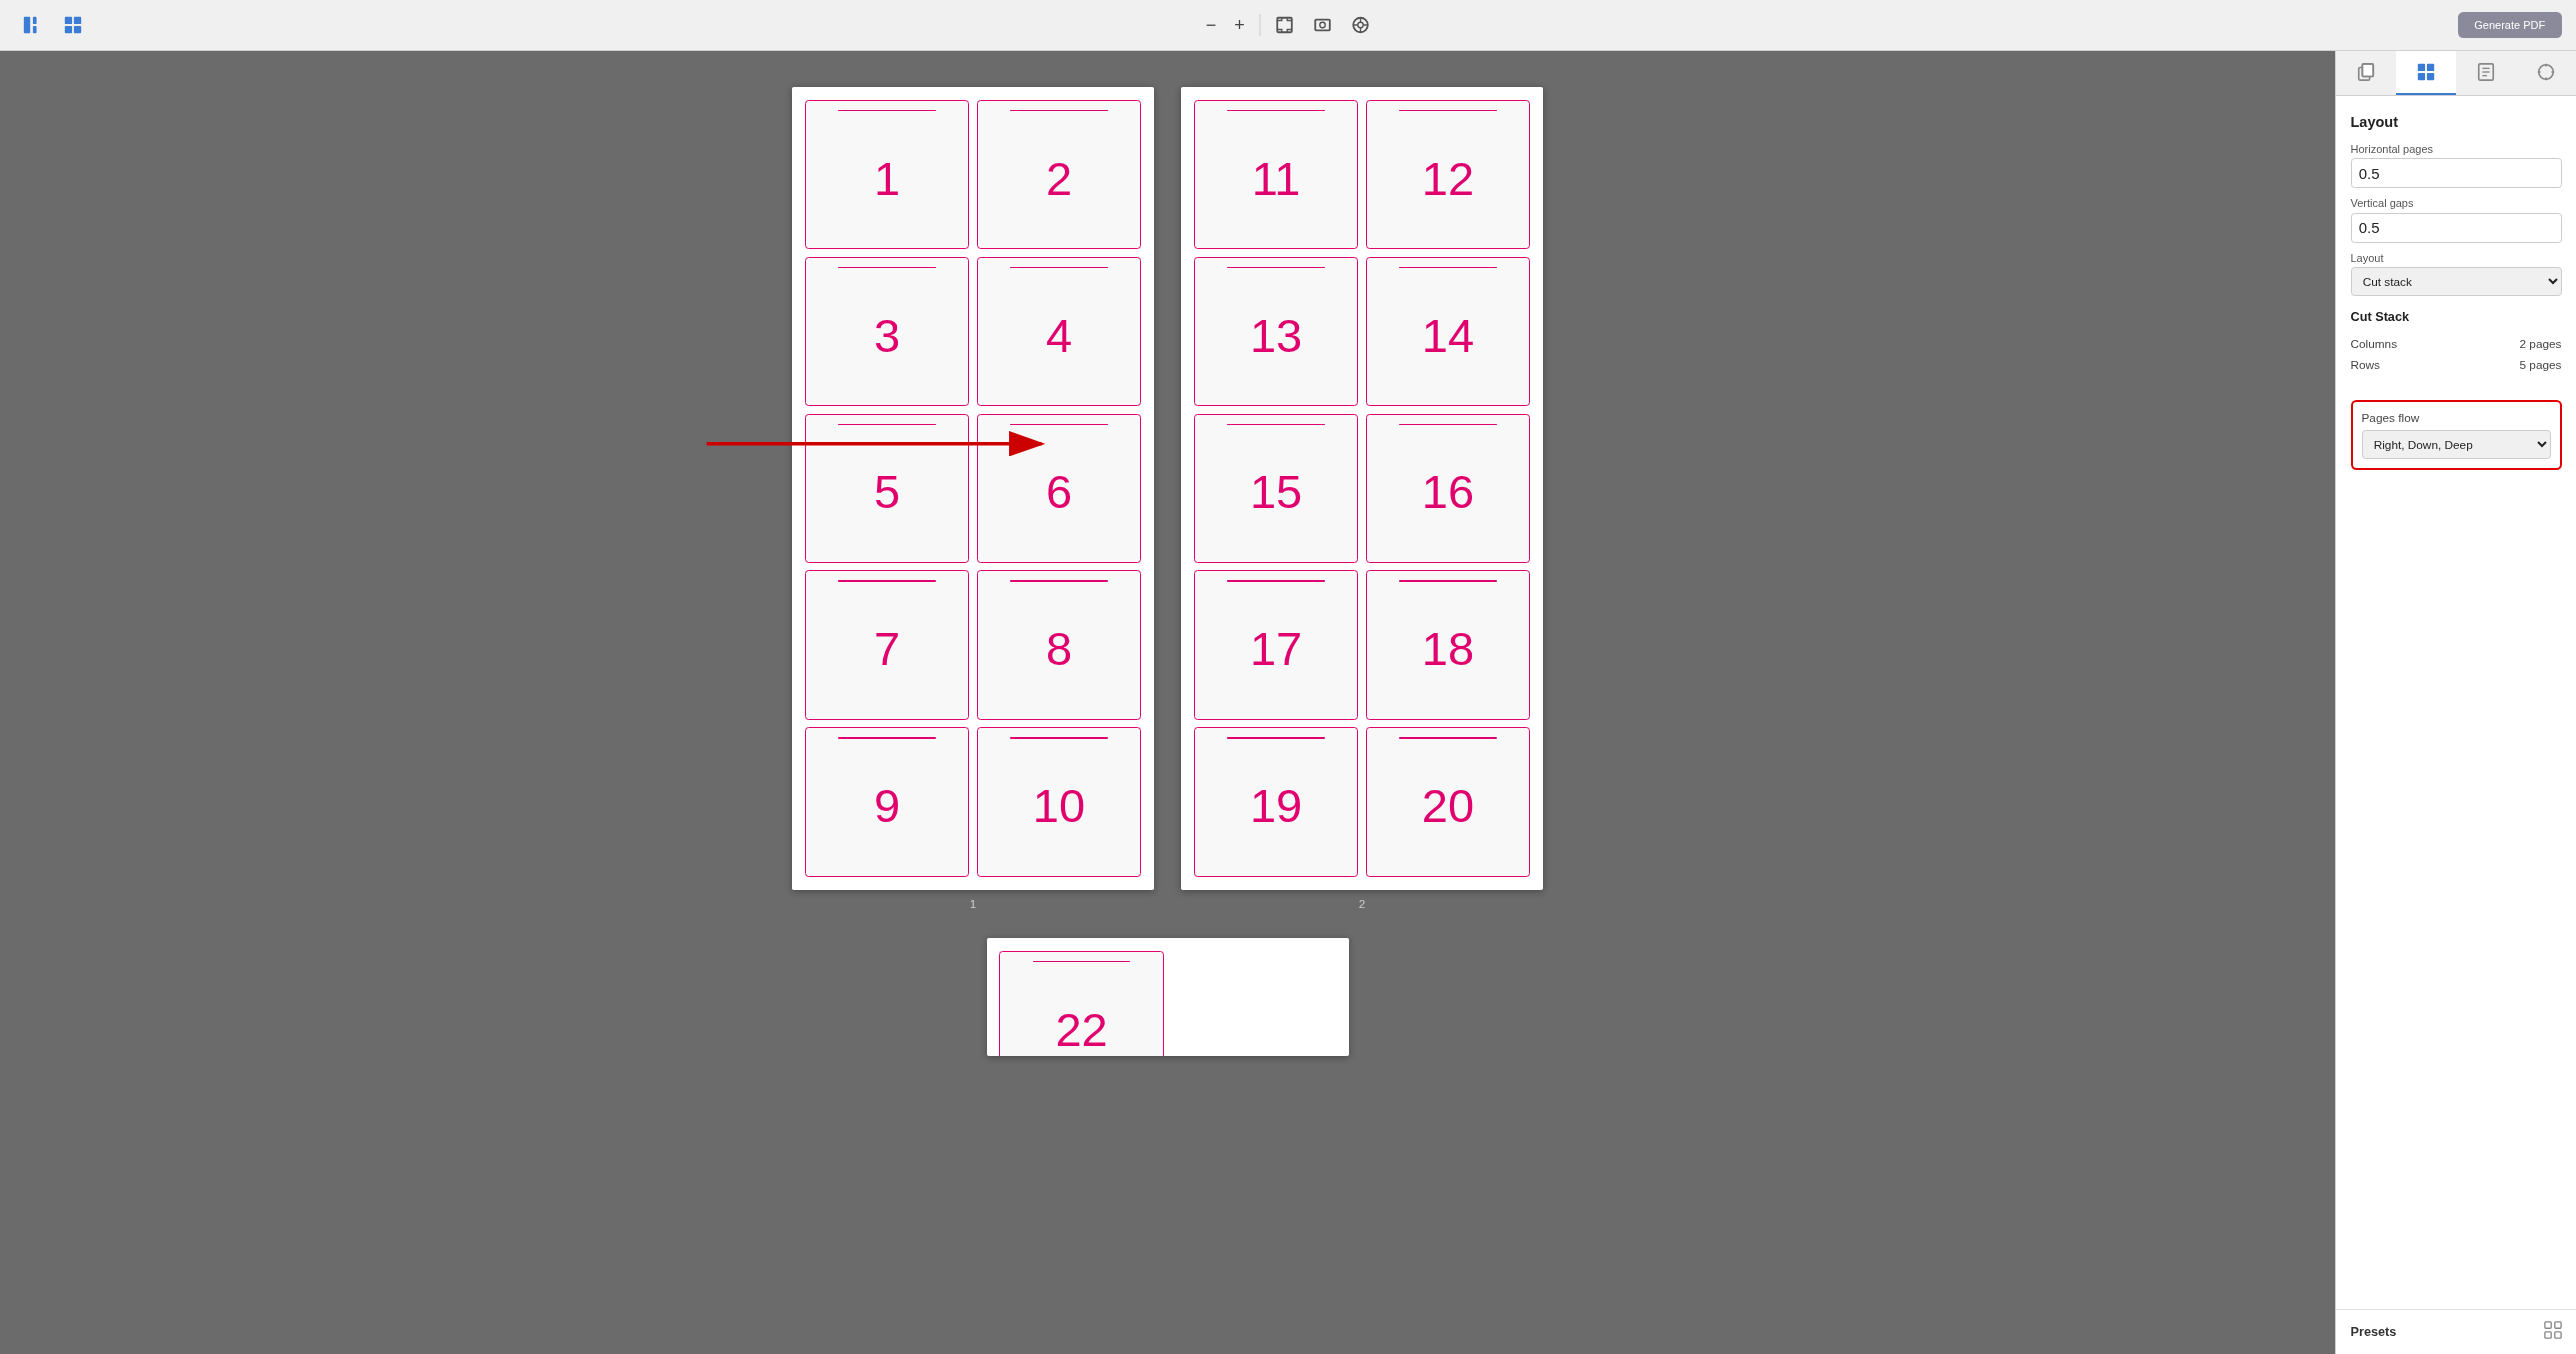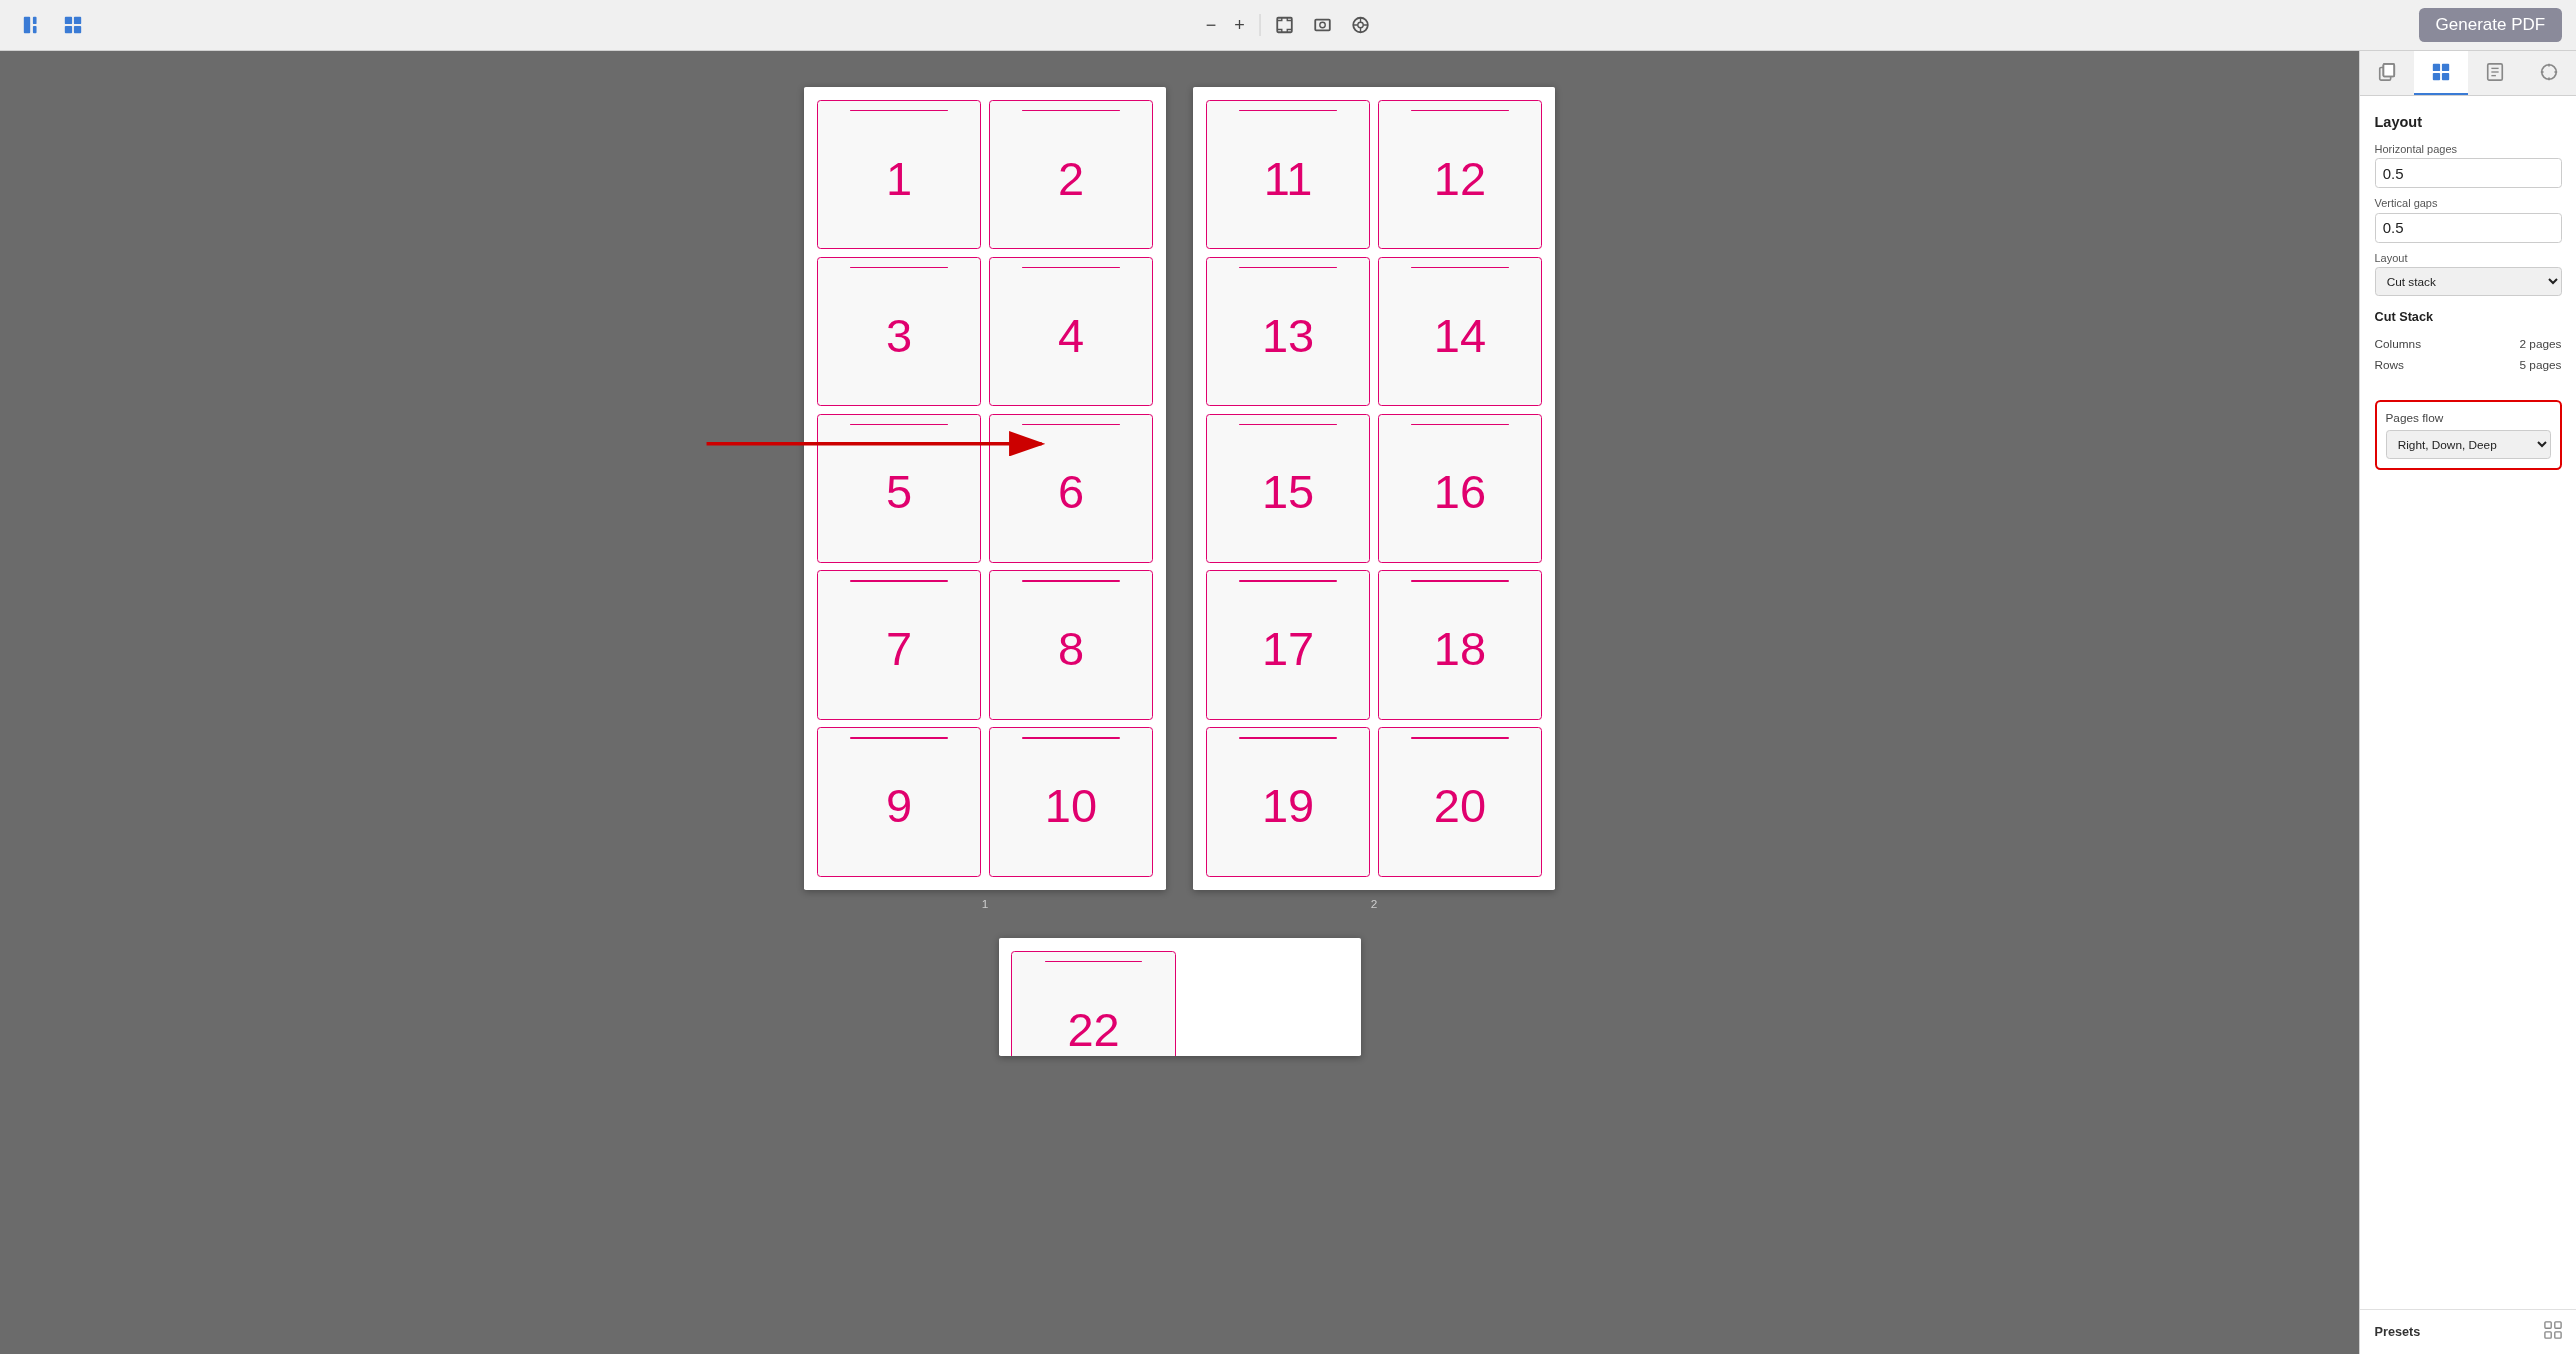--- a/index.html
+++ b/index.html
@@ -18,21 +18,21 @@
       z-index: 10;
     }
     .toolbar-left { display: flex; gap: 7.2px; align-items: center; }
     .toolbar-center { display: flex; gap: 3.6px; align-items: center; position: absolute; left: 50%; transform: translateX(-50%); }
     .toolbar-right { display: flex; gap: 7.2px; align-items: center; margin-left: auto; }
     .toolbar-btn {
       background: none; border: none; cursor: pointer; padding: 5.4px 7.2px; border-radius: 3.6px; color: #444; font-size: 16.3px; display: flex; align-items: center;
     }
     .toolbar-divider { width: 0.9px; height: 22px; background: #ccc; margin: 0 3.6px; }
     .generate-btn {
-      background: #8a8a9a; color: white; border: none; padding: 7.2px 16.3px; border-radius: 5.4px; cursor: pointer; font-size: 17px; font-weight: 500;
+      background: #8a8a9a; color: white; border: none; padding: 7.2px 16.3px; border-radius: 5.4px; cursor: pointer; font-size: 11px; font-weight: 500;
     }
 
     
     .main-area { display: flex; flex: 1; overflow: hidden; }
 
     
     .canvas-area {
       flex: 1; background: #6b6b6b; overflow: auto; padding: 36px 54px; display: flex; flex-direction: column; gap: 27px; align-items: center;
     }
     .pages-row { display: flex; gap: 27px; align-items: flex-start; }
@@ -47,21 +47,21 @@
     }
     .card-line {
       position: absolute; top: 9px; left: 20%; right: 20%; height: 1.8px; background: #e0006e; border-radius: 0.9px;
     }
     .card-num {
       font-size: 47px; font-weight: 300; color: #e0006e; line-height: 1; margin-top: 7.2px;
     }
 
     
     .right-panel {
-      width: 217px; background: white; border-left: 0.9px solid #d0d0d0; display: flex; flex-direction: column; overflow-y: auto;
+      width: 241px; background: white; border-left: 0.9px solid #d0d0d0; display: flex; flex-direction: column; overflow-y: auto;
     }
     .panel-tabs {
       display: flex; border-bottom: 0.9px solid #d0d0d0; background: #f0f0f0;
     }
     .panel-tab {
       flex: 1; padding: 11px 0; display: flex; align-items: center; justify-content: center; cursor: pointer; border-bottom: 2.7px solid transparent; color: #666; font-size: 16.3px;
     }
     .panel-tab.active { border-bottom: 2.7px solid #3a7bd5; color: #3a7bd5; background: white; }
 
     .panel-content { padding: 14.5px; flex: 1; }

